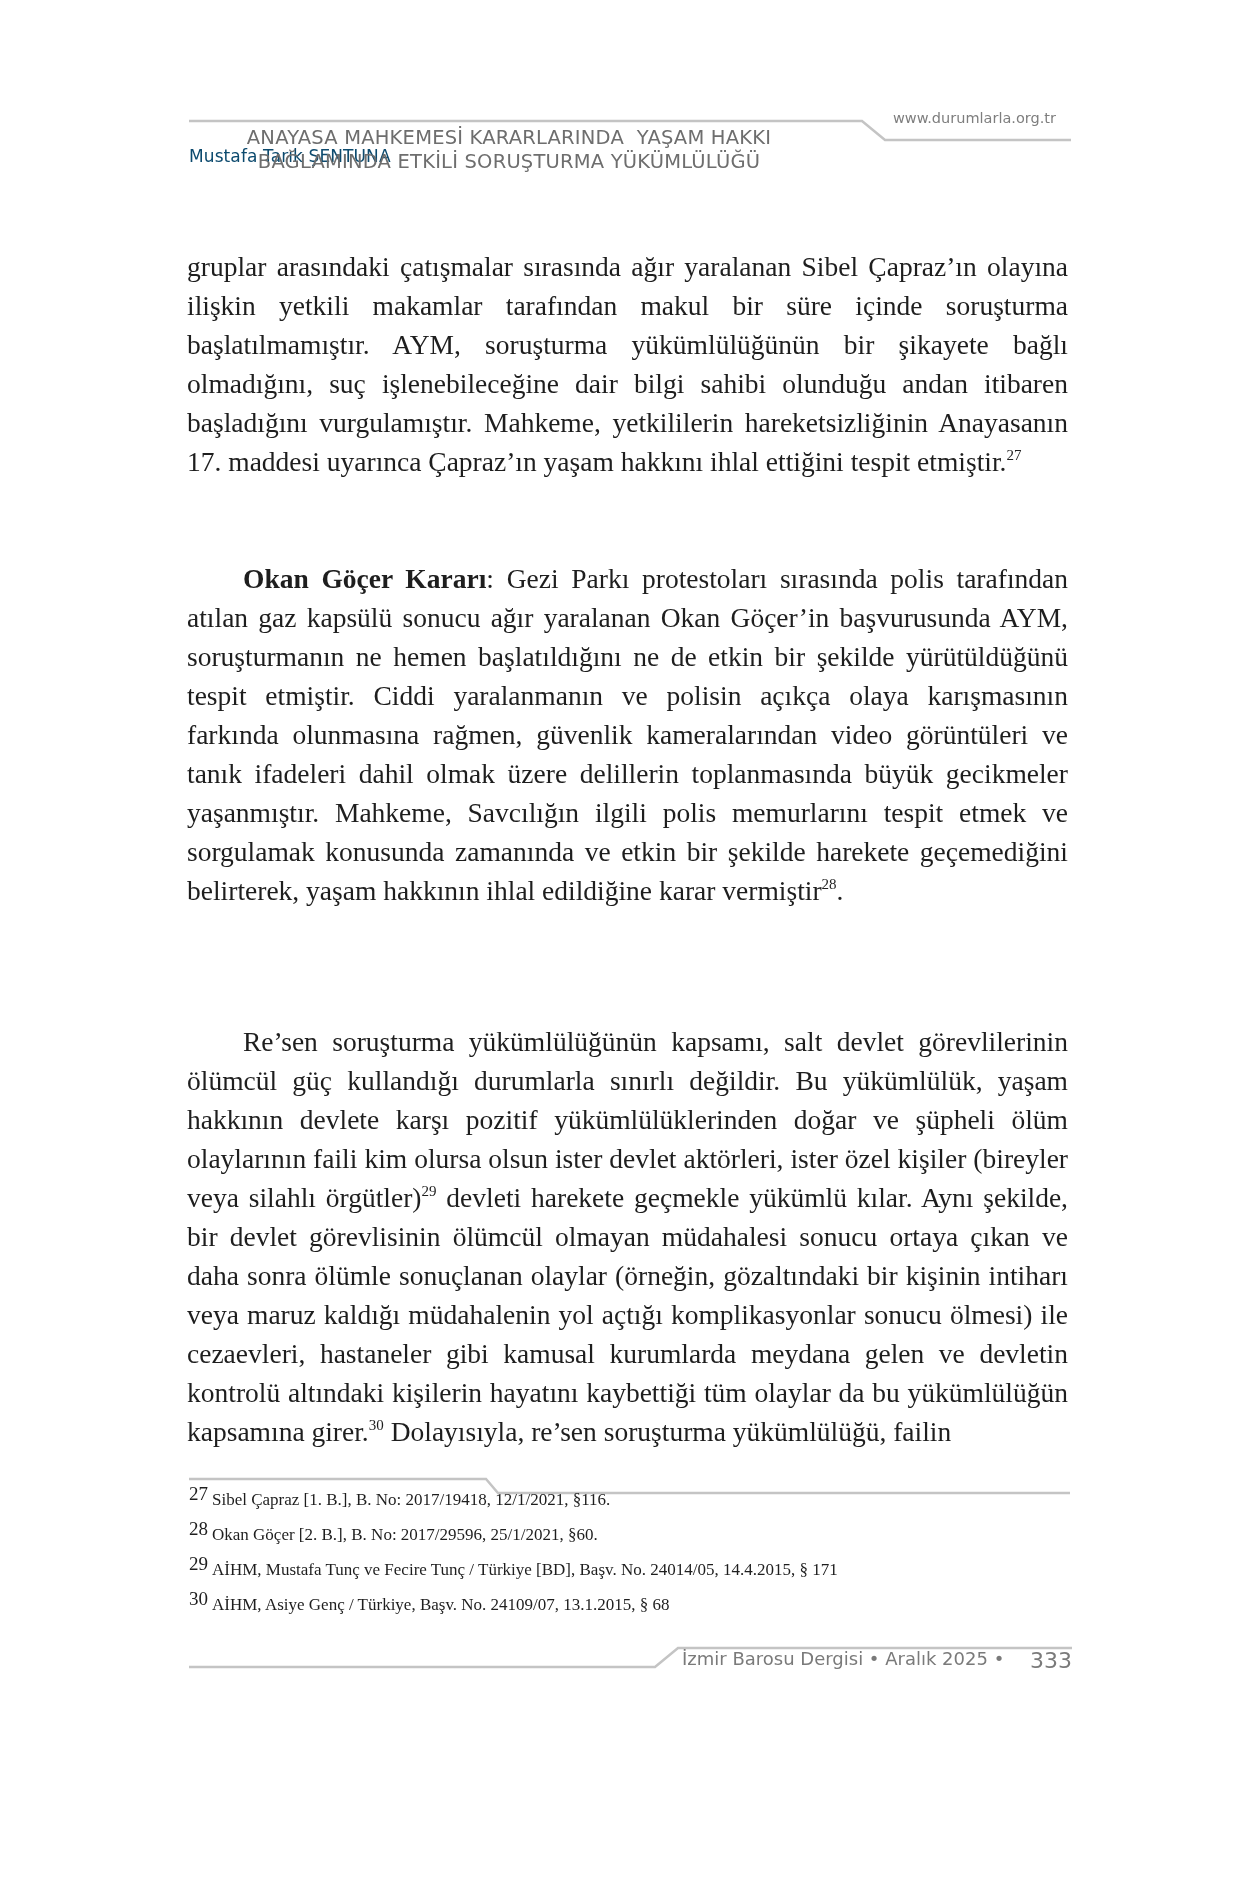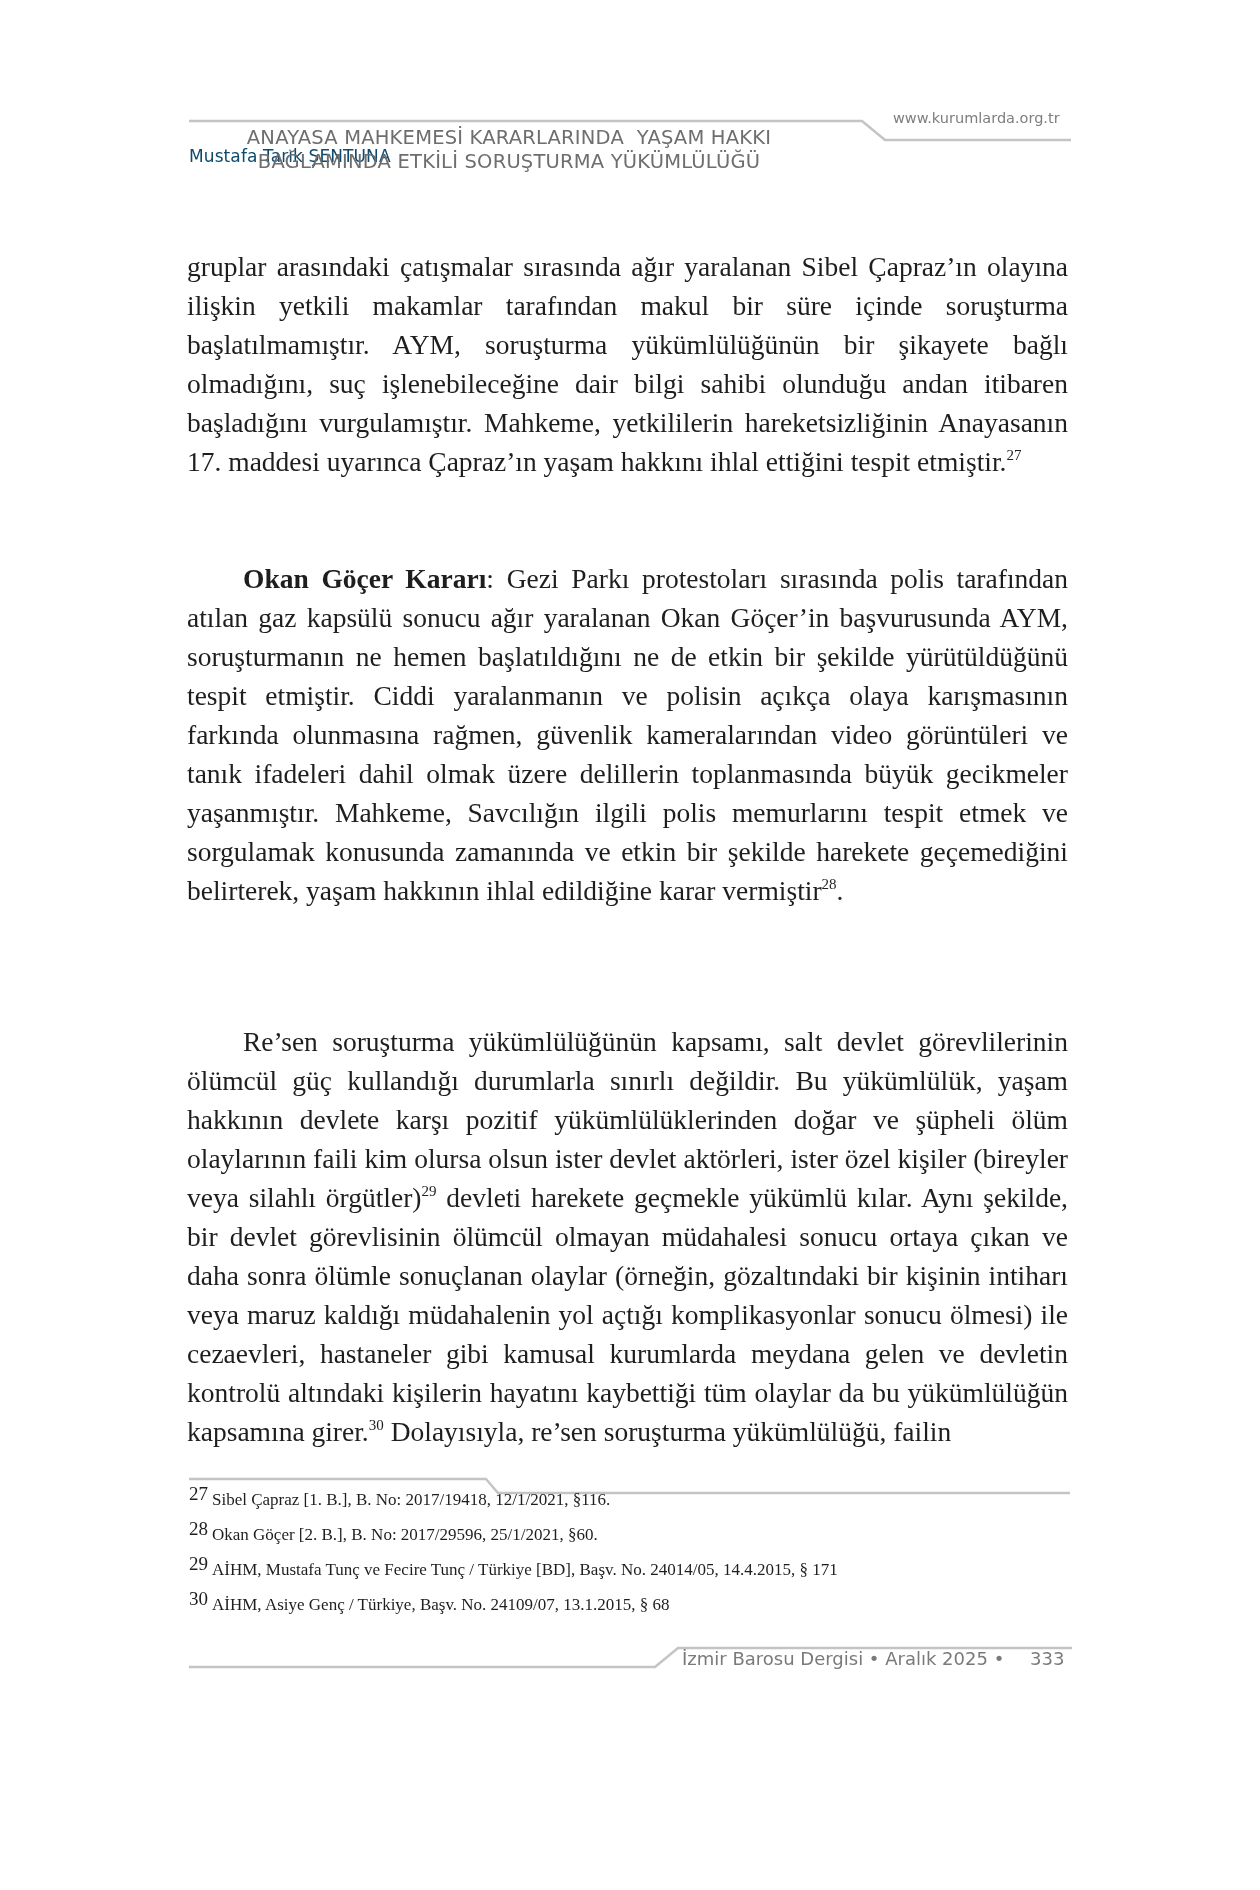--- a/index.html
+++ b/index.html
@@ -48,41 +48,41 @@
     .fn { height: 35px; white-space: nowrap; }
     .fn-num { font-size: 19px; position: relative; top: -5px; margin-right: 4px; }
 
     
     .ftr-journal {
       position: absolute; left: 682px; top: 1648px;
       font-family: "DejaVu Sans", sans-serif; font-size: 18px; color: #7a7a7a;
     }
     .ftr-page {
       position: absolute; left: 1030px; top: 1648px;
-      font-family: "DejaVu Sans", sans-serif; font-size: 18px; color: #7a7a7a;
+      font-family: "DejaVu Sans", sans-serif; font-size: 22px; color: #7a7a7a;
     }
   </style>
 </head>
 <body>
 
 <svg class="rule" width="1260" height="1890">
 
   <polyline points="189,121 862,121 885,140 1071,140" fill="none" stroke="#c4c4c4" stroke-width="2.5"></polyline>
 
   <polyline points="189,1479 486,1479 498,1493 1070,1493" fill="none" stroke="#c4c4c4" stroke-width="2.5"></polyline>
 
   <polyline points="189,1667 655,1667 678,1648 1072,1648" fill="none" stroke="#c4c4c4" stroke-width="2.5"></polyline>
 </svg>
 
 <div class="hdr-author">Mustafa Tarık ŞENTUNA</div>
 <div class="hdr-title">
   <div style="white-space:pre">ANAYASA MAHKEMESİ KARARLARINDA  YAŞAM HAKKI</div>
   <div>BAĞLAMINDA ETKİLİ SORUŞTURMA YÜKÜMLÜLÜĞÜ</div>
 </div>
-<div class="hdr-url">www.kurumlarda.org.tr</div>
+<div class="hdr-url">www.durumlarla.org.tr</div>
 
 <div class="body-text" id="para-1">
   <p><span>gruplar arasındaki çatışmalar sırasında ağır yaralanan Sibel Çapraz’ın olayına ilişkin yetkili makamlar tarafından makul bir süre içinde soruşturma başlatılmamıştır. AYM, soruşturma yükümlülüğünün bir şikayete bağlı olmadığını, suç işlenebileceğine dair bilgi sahibi olunduğu andan itibaren başladığını vurgulamıştır. Mahkeme, yetkililerin hareketsizliğinin Anayasanın 17. maddesi uyarınca Çapraz’ın yaşam hakkını ihlal ettiğini tespit etmiştir.</span><sup>27</sup></p>
 </div>
 
 <div class="body-text" id="para-2">
   <p class="indent"><span class="bold-lead">Okan Göçer Kararı</span><span>: Gezi Parkı protestoları sırasında polis tarafından atılan gaz kapsülü sonucu ağır yaralanan Okan Göçer’in başvurusunda AYM, soruşturmanın ne hemen başlatıldığını ne de etkin bir şekilde yürütüldüğünü tespit etmiştir. Ciddi yaralanmanın ve polisin açıkça olaya karışmasının farkında olunmasına rağmen, güvenlik kameralarından video görüntüleri ve tanık ifadeleri dahil olmak üzere delillerin toplanmasında büyük gecikmeler yaşanmıştır. Mahkeme, Savcılığın ilgili polis memurlarını tespit etmek ve sorgulamak konusunda zamanında ve etkin bir şekilde harekete geçemediğini belirterek, yaşam hakkının ihlal edildiğine karar vermiştir</span><sup>28</sup><span>.</span></p>
 </div>
 
 <div class="body-text" id="para-3">

